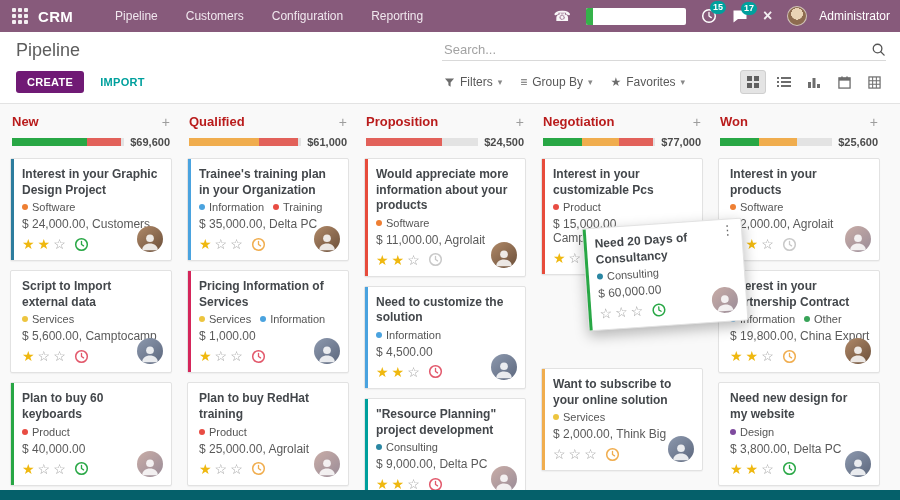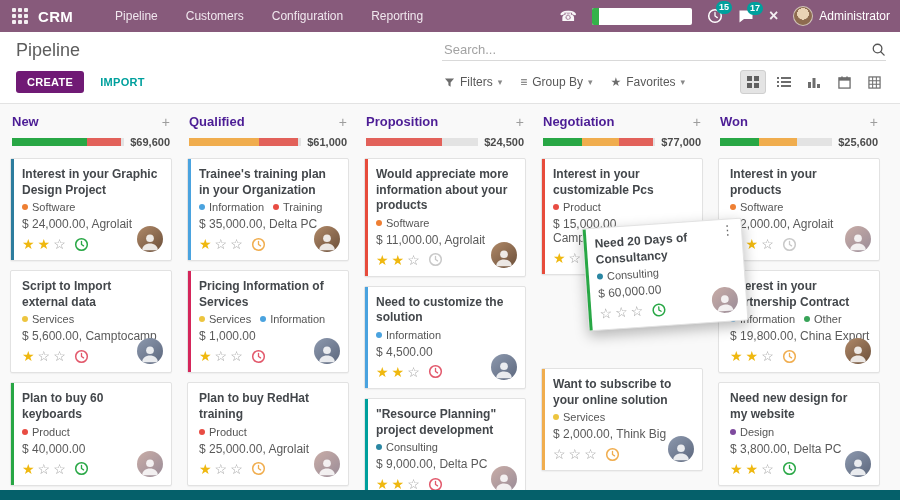--- a/index.html
+++ b/index.html
@@ -19,21 +19,21 @@
   .menu{font-size:12px;color:#f0e7ee;padding:0 12px;line-height:32px;cursor:pointer;}
   .top-right{margin-left:auto;display:flex;align-items:center;gap:15px;}
   .phone-ic{font-size:14px;color:#fff;opacity:.95;}
   .timerbox{width:100px;height:17px;background:#fff;border-radius:2px;display:flex;overflow:hidden;}
   .timerbox b{width:7px;background:#35b24a;}
   .ticon{position:relative;display:flex;align-items:center;}
   .ibadge{position:absolute;top:-7px;right:-9px;background:#00A09D;color:#fff;
     font-size:9px;font-weight:bold;min-width:9px;height:13px;line-height:13px;
     padding:0 3px;border-radius:8px;text-align:center;}
   .close-x{font-size:16px;font-weight:bold;color:#fff;opacity:.9;line-height:16px;}
-  .userbox{display:flex;align-items:center;gap:6px;font-size:12px;color:#fff;cursor:pointer;}
+  .userbox{display:flex;align-items:center;gap:12px;font-size:12px;color:#fff;cursor:pointer;}
   .uavatar{width:18px;height:18px;border-radius:50%;background:radial-gradient(circle at 50% 38%,#e9d3b5 0 40%,#8d6b4f 41% 100%);border:1px solid rgba(255,255,255,.6);}
   
   .header-row{background:#fff;display:flex;align-items:flex-end;justify-content:space-between;
     padding:8px 14px 2px 16px;flex:none;}
   .page-title{font-size:18px;color:#5d5d5d;}
   .search-wrap{width:444px;display:flex;align-items:center;border-bottom:1px solid #d9d9d9;padding-bottom:2px;}
   .search-wrap input{flex:1;border:none;outline:none;font-size:13px;color:#555;background:transparent;
     font-family:"Liberation Sans",sans-serif;}
   .search-wrap input::placeholder{color:#a3a3a3;}
   
@@ -50,21 +50,21 @@
   .caret{font-size:9px;color:#888;}
   .views{display:flex;align-items:center;gap:6px;}
   .vbtn{width:24px;height:22px;display:flex;align-items:center;justify-content:center;
     border-radius:3px;cursor:pointer;}
   .vbtn.active{background:#e4e4e4;border:1px solid #cfcfcf;}
   
   .board{flex:1;position:relative;display:flex;padding:10px 0 0 10px;background:#f9f9f9;overflow:hidden;}
   .kcol{width:162px;margin-right:15px;flex:none;}
   .kcol-head{padding:0 2px;}
   .kcol-title-row{display:flex;align-items:center;justify-content:space-between;}
-  .kcol-title{font-size:13px;font-weight:bold;color:#4c1d95;}
+  .kcol-title{font-size:13px;font-weight:bold;color:#b91c1c;}
   .kplus{color:#9d9d9d;font-size:14px;cursor:pointer;line-height:14px;}
   .kbar-row{display:flex;align-items:center;margin:7px 0 10px;}
   .kbar{flex:1;height:8px;background:#e3e3e3;display:flex;overflow:hidden;cursor:pointer;}
   .kbar i{height:100%;}
   .kamount{margin-left:6px;font-size:11px;font-weight:bold;color:#4c4c4c;white-space:nowrap;}
   .kcard{position:relative;background:#fff;border:1px solid #e2e2e2;border-radius:2px;
     padding:8px 9px 7px 11px;margin-bottom:9px;box-shadow:0 1px 1px rgba(0,0,0,.04);cursor:pointer;}
   .stripe{position:absolute;left:0;top:0;bottom:0;width:3px;}
   .kcard-title{font-size:12px;font-weight:bold;color:#43474b;line-height:1.3;margin-bottom:3px;
     padding-right:2px;}
@@ -238,21 +238,21 @@
         </div>
         <div class="kcard">
           <div class="stripe" style="background: rgb(46, 125, 158);"></div>
           <div class="kcard-title">Interest in your Graphic Design Project</div>
           <div class="tagrow">
             <div class="tag">
               <div class="tagdot" style="background: rgb(238, 127, 51);"></div>
               <div style="display: inline;">Software</div>
             </div>
           </div>
-          <div class="kamt-line">$ 24,000.00, Agrolait</div>
+          <div class="kamt-line">$ 24,000.00, Customers</div>
           <div class="botrow">
             <div class="star f" style="display: inline-block;">★</div>
             <div class="star f" style="display: inline-block;">★</div>
             <div class="star e" style="display: inline-block;">☆</div>
             <div class="clock">
               <svg width="15" height="15" viewBox="0 0 16 16">
                 <circle cx="8" cy="8" r="6.2" fill="none" stroke="#28a745" stroke-width="1.6"></circle>
                 <path d="M8 4.6V8l2.2 1.5" fill="none" stroke="#28a745" stroke-width="1.4" stroke-linecap="round"></path>
               </svg>
             </div>

